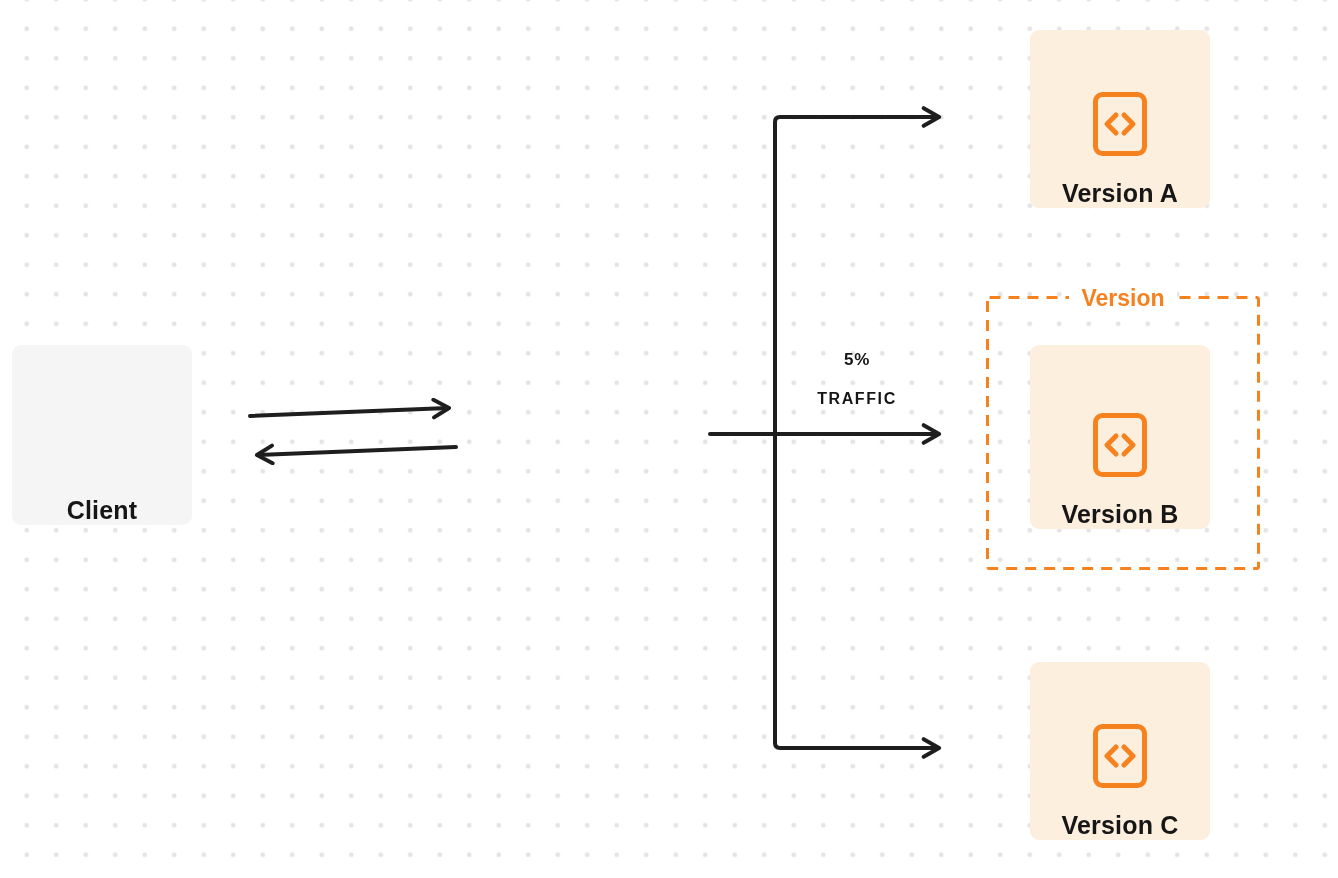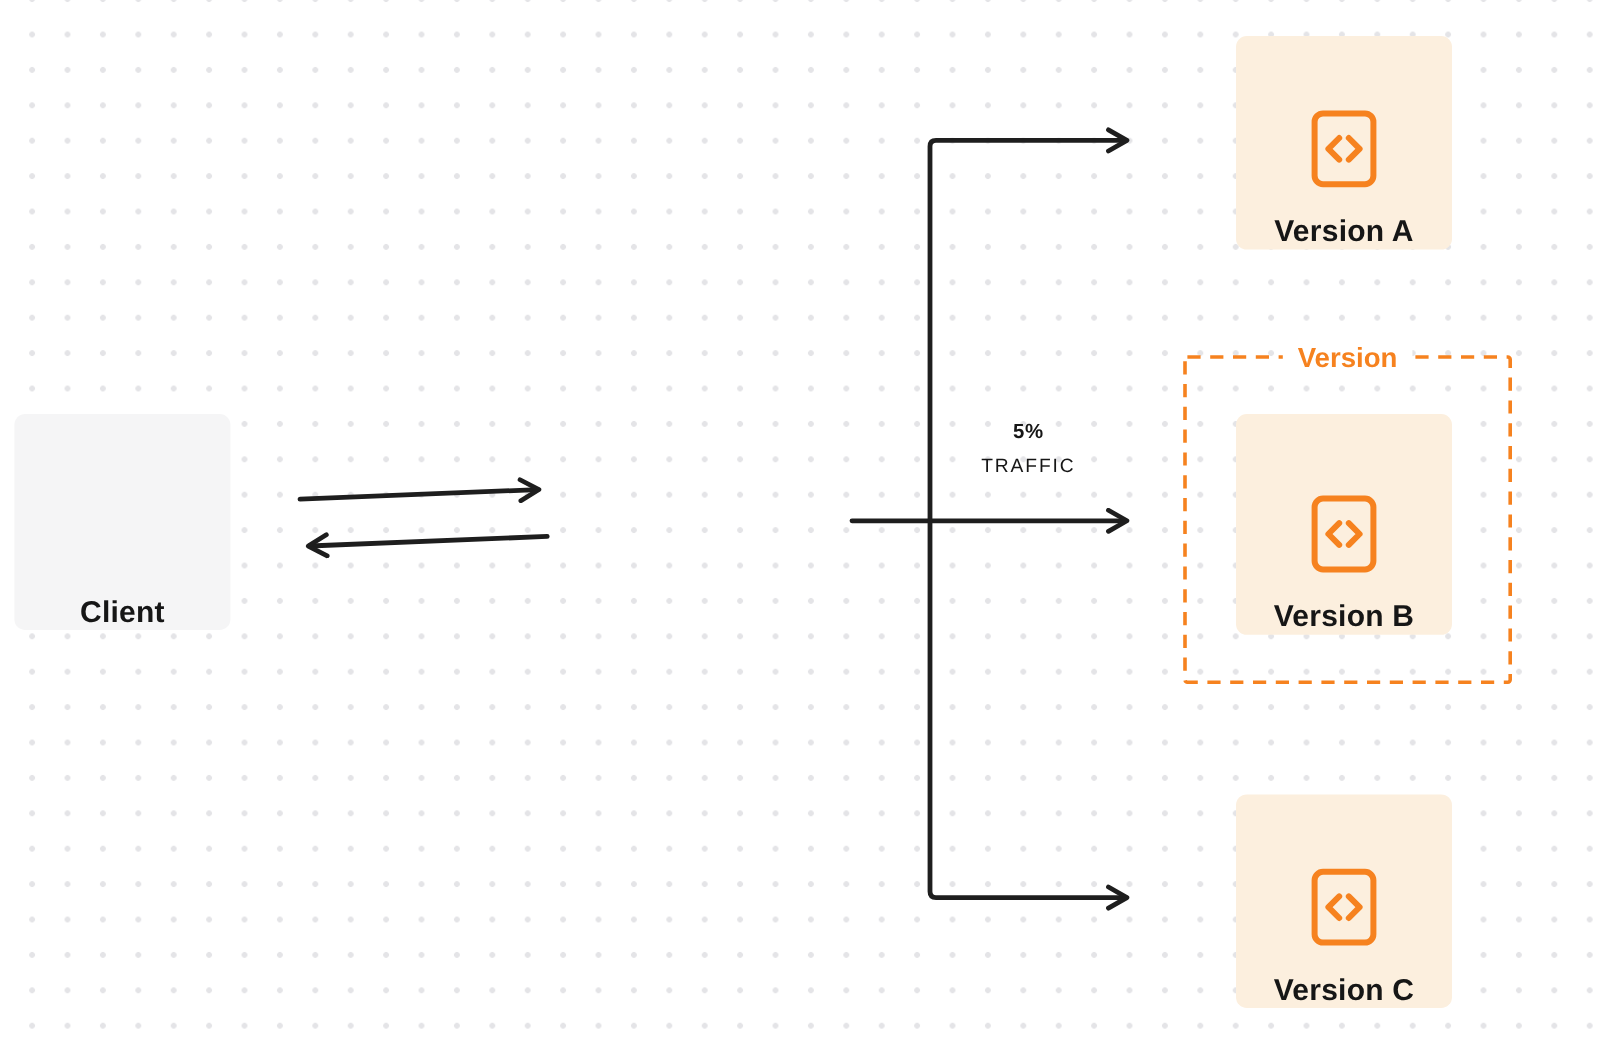--- a/index.html
+++ b/index.html
@@ -63,24 +63,24 @@
     left: 791px; top: 350px;
     width: 132px;
     text-align: center;
   }
   .traffic-line1 {
     font-weight: 700;
     font-size: 17px;
     letter-spacing: 0.6px;
   }
   .traffic-line2 {
-    font-weight: 400;
+    font-weight: 700;
     font-size: 16px;
     letter-spacing: 1.6px;
-    margin-top: 10px;
+    margin-top: 20px;
   }
   .deployed-label-row {
     position: absolute;
     left: 986px; top: 285px;
     width: 274px;
     text-align: center;
     line-height: 26px;
   }
   .deployed-label {
     display: inline-block;

